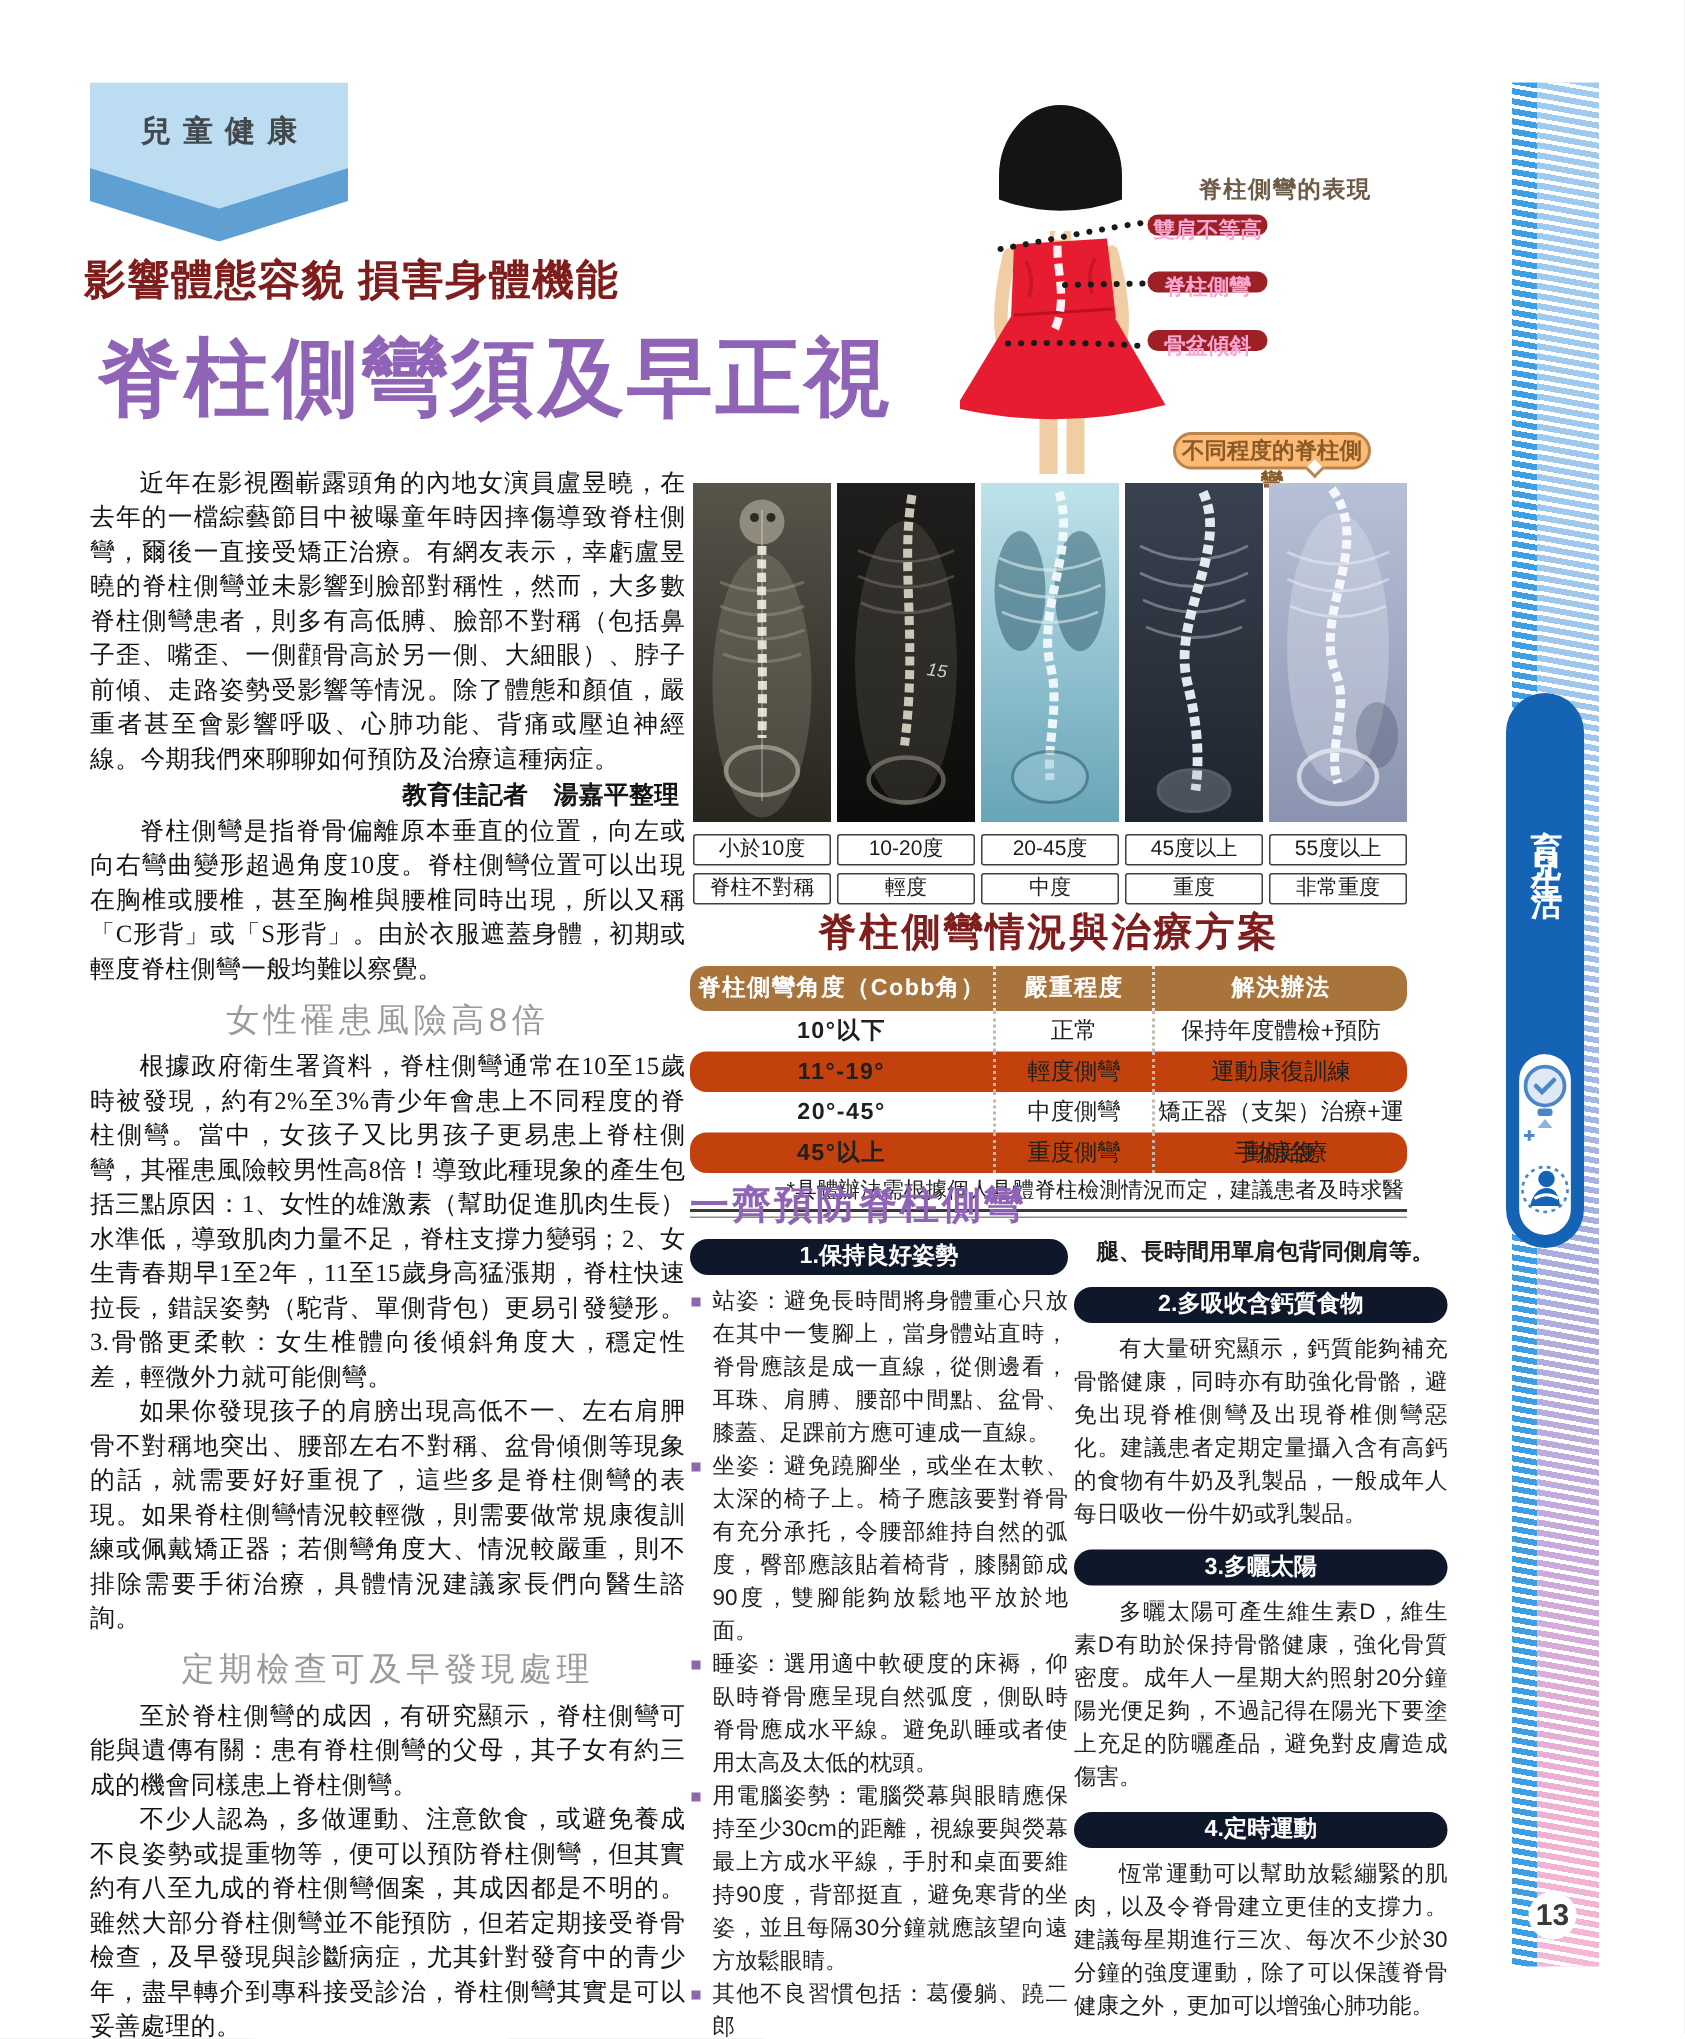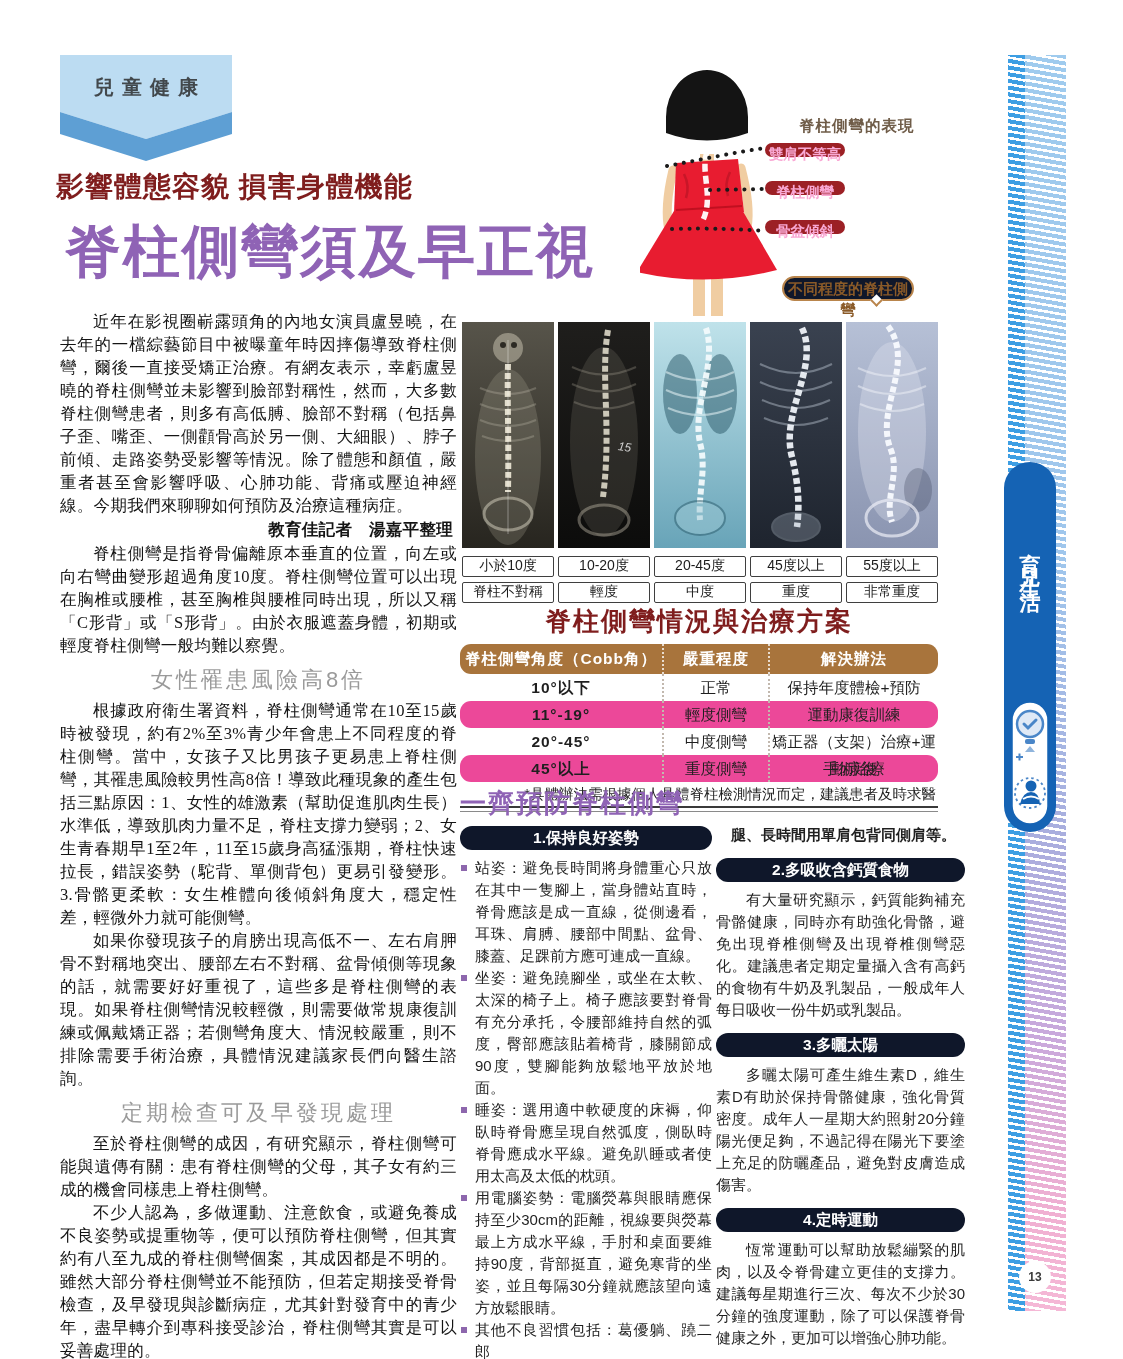--- a/index.html
+++ b/index.html
@@ -14,35 +14,35 @@
     background: repeating-linear-gradient(190deg, #3d9ee3 0 4px, #ffffff 4px 6.6px); }
   .stripe-r { width:41px; height:100%;
     background:
       repeating-linear-gradient(190deg, rgba(255,255,255,0) 0 4px, #ffffff 4px 6.6px),
       linear-gradient(180deg, #9fcbee 0%, #9fc6ec 40%, #a9aede 62%, #c9a9dc 78%, #f0b0d2 92%, #f5b8d6 100%); }
   .side-tab { left:1004px; top:462px; width:52px; height:370px; background:#1563b4; border-radius:26px; }
   .side-tab-label { position:absolute; top:74px; left:50%; transform:translateX(-50%);
     writing-mode:vertical-rl; color:#fff; font-size:21px; font-weight:bold; letter-spacing:13px; }
   .capsule { left:1010px; top:700px; }
   .page-num { left:1019px; top:1261px; width:32px; height:32px; background:#fff; border-radius:50%;
-    text-align:center; line-height:32px; font-size:12px; font-weight:bold; color:#3a3a3a; }
+    text-align:center; line-height:32px; font-size:20px; font-weight:bold; color:#3a3a3a; }
 
   
   .banner-label { left:60px; top:74px; width:172px; text-align:center; font-size:20px; font-weight:600;
     color:#42484c; letter-spacing:8px; padding-left:8px; }
 
   
   .title-pink { left:56px; top:168px; font-size:28px; font-weight:800; color:#7f1d1d; letter-spacing:1px; white-space:nowrap; }
   .title-purple { left:64px; top:214px; font-size:57px; font-weight:700; color:#8f63b5; letter-spacing:2px; white-space:nowrap; }
 
   
   .girl-caption { left:757px; top:116px; width:130px; font-size:15.5px; font-weight:bold; color:#6f5c48; letter-spacing:1px;margin-left:42px; }
   .sym-badge { left:765px; width:80px; height:14px; background:#9c2025; border-radius:11px; color:#f9a8d4;
     font-size:14.5px; font-weight:bold; text-align:center; line-height:22px; }
-  .bubble { left:782px; top:276px; width:132px; height:25px; background:#0f172a; border:2px solid #b9854c;
+  .bubble { left:782px; top:288px; width:132px; height:25px; background:#fdba74; border:2px solid #b9854c;
     border-radius:13px; text-align:center; }
   .bubble-text { font-size:15px; font-weight:bold; color:#8a5a28; line-height:21px; display:block; }
   .bubble-tail { position:absolute; left:88px; top:18px; width:9px; height:9px; background:#fff;
     border-right:2px solid #b9854c; border-bottom:2px solid #b9854c; transform:rotate(45deg); }
 
   
   .xray { left:462px; top:322px; width:476px; height:226px; }
   .xpanel { position:absolute; top:0; width:92px; height:226px; overflow:hidden; }
   .xpanel svg { display:block; width:92px; height:226px; }
   .xnote { position:absolute; left:60px; top:118px; color:#cfcfcf; font-size:12px; font-style:italic; transform:rotate(8deg); }
@@ -53,21 +53,21 @@
   
   .tbl-title { left:460px; top:604px; width:478px; text-align:center; font-size:26px; font-weight:600;
     color:#7f1d1d; letter-spacing:2px; }
   .tbl { left:460px; top:644px; width:478px; font-size:15.5px; color:#1f1f1f; }
   .trow { display:flex; height:27px; line-height:27px; text-align:center;border-radius:11px; }
   .thead { height:30px; line-height:30px; background:#a8743c; color:#fff; font-weight:bold; letter-spacing:1px; }
   .c1 { width:204px; } .c2 { width:106px; } .c3 { width:168px; }
   .thead .c1, .thead .c2 { border-right:2px dotted rgba(255,255,255,.75); }
   .tbody .c1, .tbody .c2 { border-right:2px dotted #c2b8ae; }
   .tbody .c1 { font-weight:bold; letter-spacing:1px; }
-  .r-pink { background:#ec4899; }
+  .r-pink { background:#c2410c; }
   .tfoot { height:24px; line-height:24px; text-align:right; font-size:14.5px; padding-right:2px; }
   .trule { height:6px; border-top:2.5px solid #3a3a3a; border-bottom:1.5px solid #8a8a8a; }
 
   
   .prev-title { left:460px; top:786px; width:505px; text-align:left; font-size:26px; font-weight:600;
     color:#8f63b5; letter-spacing:2px; }
   .prev-col { top:824px; font-size:15px; line-height:22px; text-align:justify; color:#1f1f1f; }
   .pcl { left:460px; width:252px; }
   .pcr { left:716px; width:249px; }
   .pbadge { height:24px; background:#0f172a; border-radius:12px; color:#fff; text-align:center;

